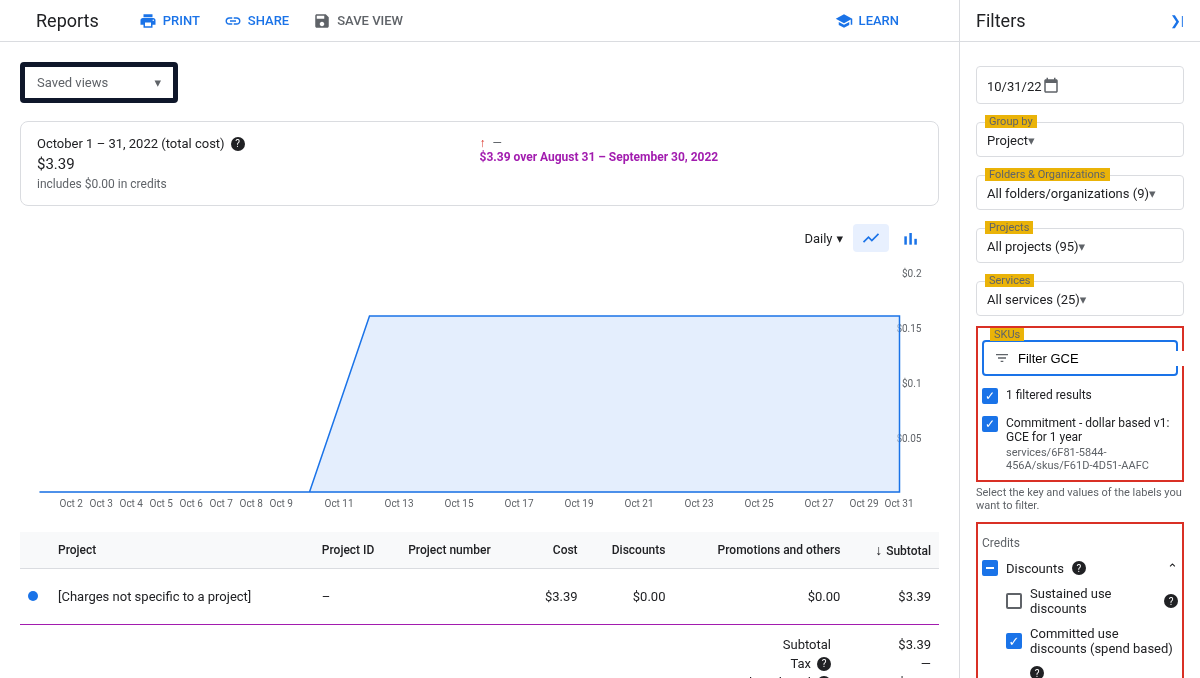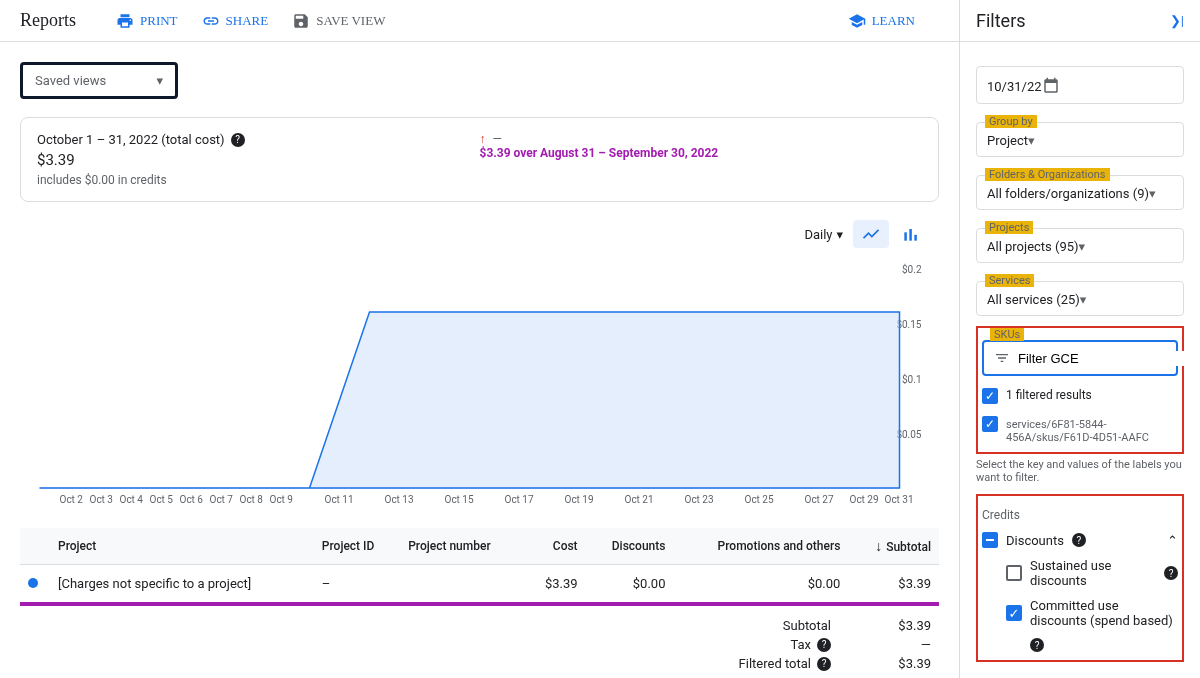--- a/index.html
+++ b/index.html
@@ -2,30 +2,30 @@
 <html><head>
 <meta charset="utf-8">
 <style>
 * { box-sizing: border-box; margin: 0; padding: 0; }
 body { font-family: 'Google Sans', Roboto, Arial, sans-serif; font-size: 13px; color: #202124; background: #fff; }
 .app { display: flex; width: 1200px; height: 678px; }
 .main { flex: 1; border-right: 1px solid #dadce0; display: flex; flex-direction: column; overflow: hidden; }
 .sidebar { width: 240px; display: flex; flex-direction: column; overflow-y: auto; }
 
 
-.header { display: flex; align-items: center; padding: 10px 20px; border-bottom: 1px solid #dadce0; font-family: Liberation Serif, serif; }
+.header { display: flex; align-items: center; padding: 10px 36px; border-bottom: 1px solid #dadce0; }
 .header-title { font-size: 18px; font-weight: 400; margin-right: 40px; }
 .header-action { display: flex; align-items: center; gap: 6px; color: #1a73e8; font-size: 13px; font-weight: 500; cursor: pointer; margin-right: 24px; }
 .header-action.gray { color: #5f6368; }
 .header-spacer { flex: 1; }
 .icon { display: inline-flex; align-items: center; justify-content: center; }
 
 
 .body { padding: 20px; overflow-y: auto; flex: 1; }
-.saved-views { display: inline-flex; align-items: center; justify-content: space-between; border: 3px solid #0f172a; border-radius: 4px; padding: 8px 12px; width: 158px; color: #5f6368; cursor: pointer; }
+.saved-views { display: inline-flex; align-items: center; justify-content: space-between; border: 5px solid #0f172a; border-radius: 4px; padding: 8px 12px; width: 158px; color: #5f6368; cursor: pointer; }
 .summary-card { border: 1px solid #dadce0; border-radius: 8px; padding: 14px 16px; margin-top: 18px; position: relative; }
 .summary-title { font-size: 13px; color: #202124; display: flex; align-items: center; gap: 6px; }
 .summary-value { font-size: 15px; margin-top: 4px; }
 .summary-sub { font-size: 12px; color: #5f6368; margin-top: 4px; }
 .comparison { position: absolute; left: 50%; top: 14px; font-size: 12px; }
 .comp-arrow { color: #d93025; }
 .comp-dash { color: #5f6368; margin-left: 4px; }
 .comp-text { color: #a21caf; display: block; font-weight: bold; }
 
 
@@ -39,21 +39,21 @@
 .chart-wrap { position: relative; height: 250px; margin-top: 10px; }
 .chart-svg { width: 100%; height: 100%; }
 .y-label { font-size: 10px; fill: #5f6368; }
 .x-label { font-size: 10px; fill: #5f6368; }
 .chart-area { fill: #d2e3fc; stroke: #1a73e8; stroke-width: 1.5; fill-opacity: 0.6; }
 
 
 .table { width: 100%; margin-top: 20px; border-collapse: collapse; }
 .table th { text-align: left; font-size: 12px; font-weight: 500; color: #202124; padding: 10px 8px; border-bottom: 1px solid #dadce0; background: #f8f9fa; }
 .table th.right, .table td.right { text-align: right; }
-.table td { padding: 11px 8px; font-size: 13px; border-bottom: 4px solid #a21caf; }
+.table td { padding: 20px 8px; font-size: 13px; border-bottom: 1px solid #a21caf; }
 .dot { width: 10px; height: 10px; border-radius: 50%; background: #1a73e8; display: inline-block; }
 .totals { margin-top: 10px; }
 .totals-row { display: flex; justify-content: flex-end; gap: 40px; padding: 2px 8px; font-size: 13px; }
 .totals-label { display: flex; align-items: center; gap: 6px; }
 .totals-val { width: 60px; text-align: right; }
 
 
 .sb-header { display: flex; align-items: center; justify-content: space-between; padding: 10px 16px; border-bottom: 1px solid #dadce0; }
 .sb-title { font-size: 18px; }
 .sb-body { padding: 6px 16px 16px; }
@@ -293,20 +293,21 @@
           <input value="Filter GCE" style="">
 
         </div>
         <div class="check-row">
           <span class="checkbox checked">✓</span>
           <span>1 filtered results</span>
         </div>
         <div class="check-row">
           <span class="checkbox checked">✓</span>
           <div>
+            <div>Commitment - dollar based v1: GCE for 1 year</div>
             <div class="sku-sub">services/6F81-5844-456A/skus/F61D-4D51-AAFC</div>
           </div>
         </div>
       </div>
 
       <div class="label-hint">Select the key and values of the labels you want to filter.</div>
 
       <div class="highlight-box">
         <div class="section-label">Credits</div>
         <div class="tree-row">

